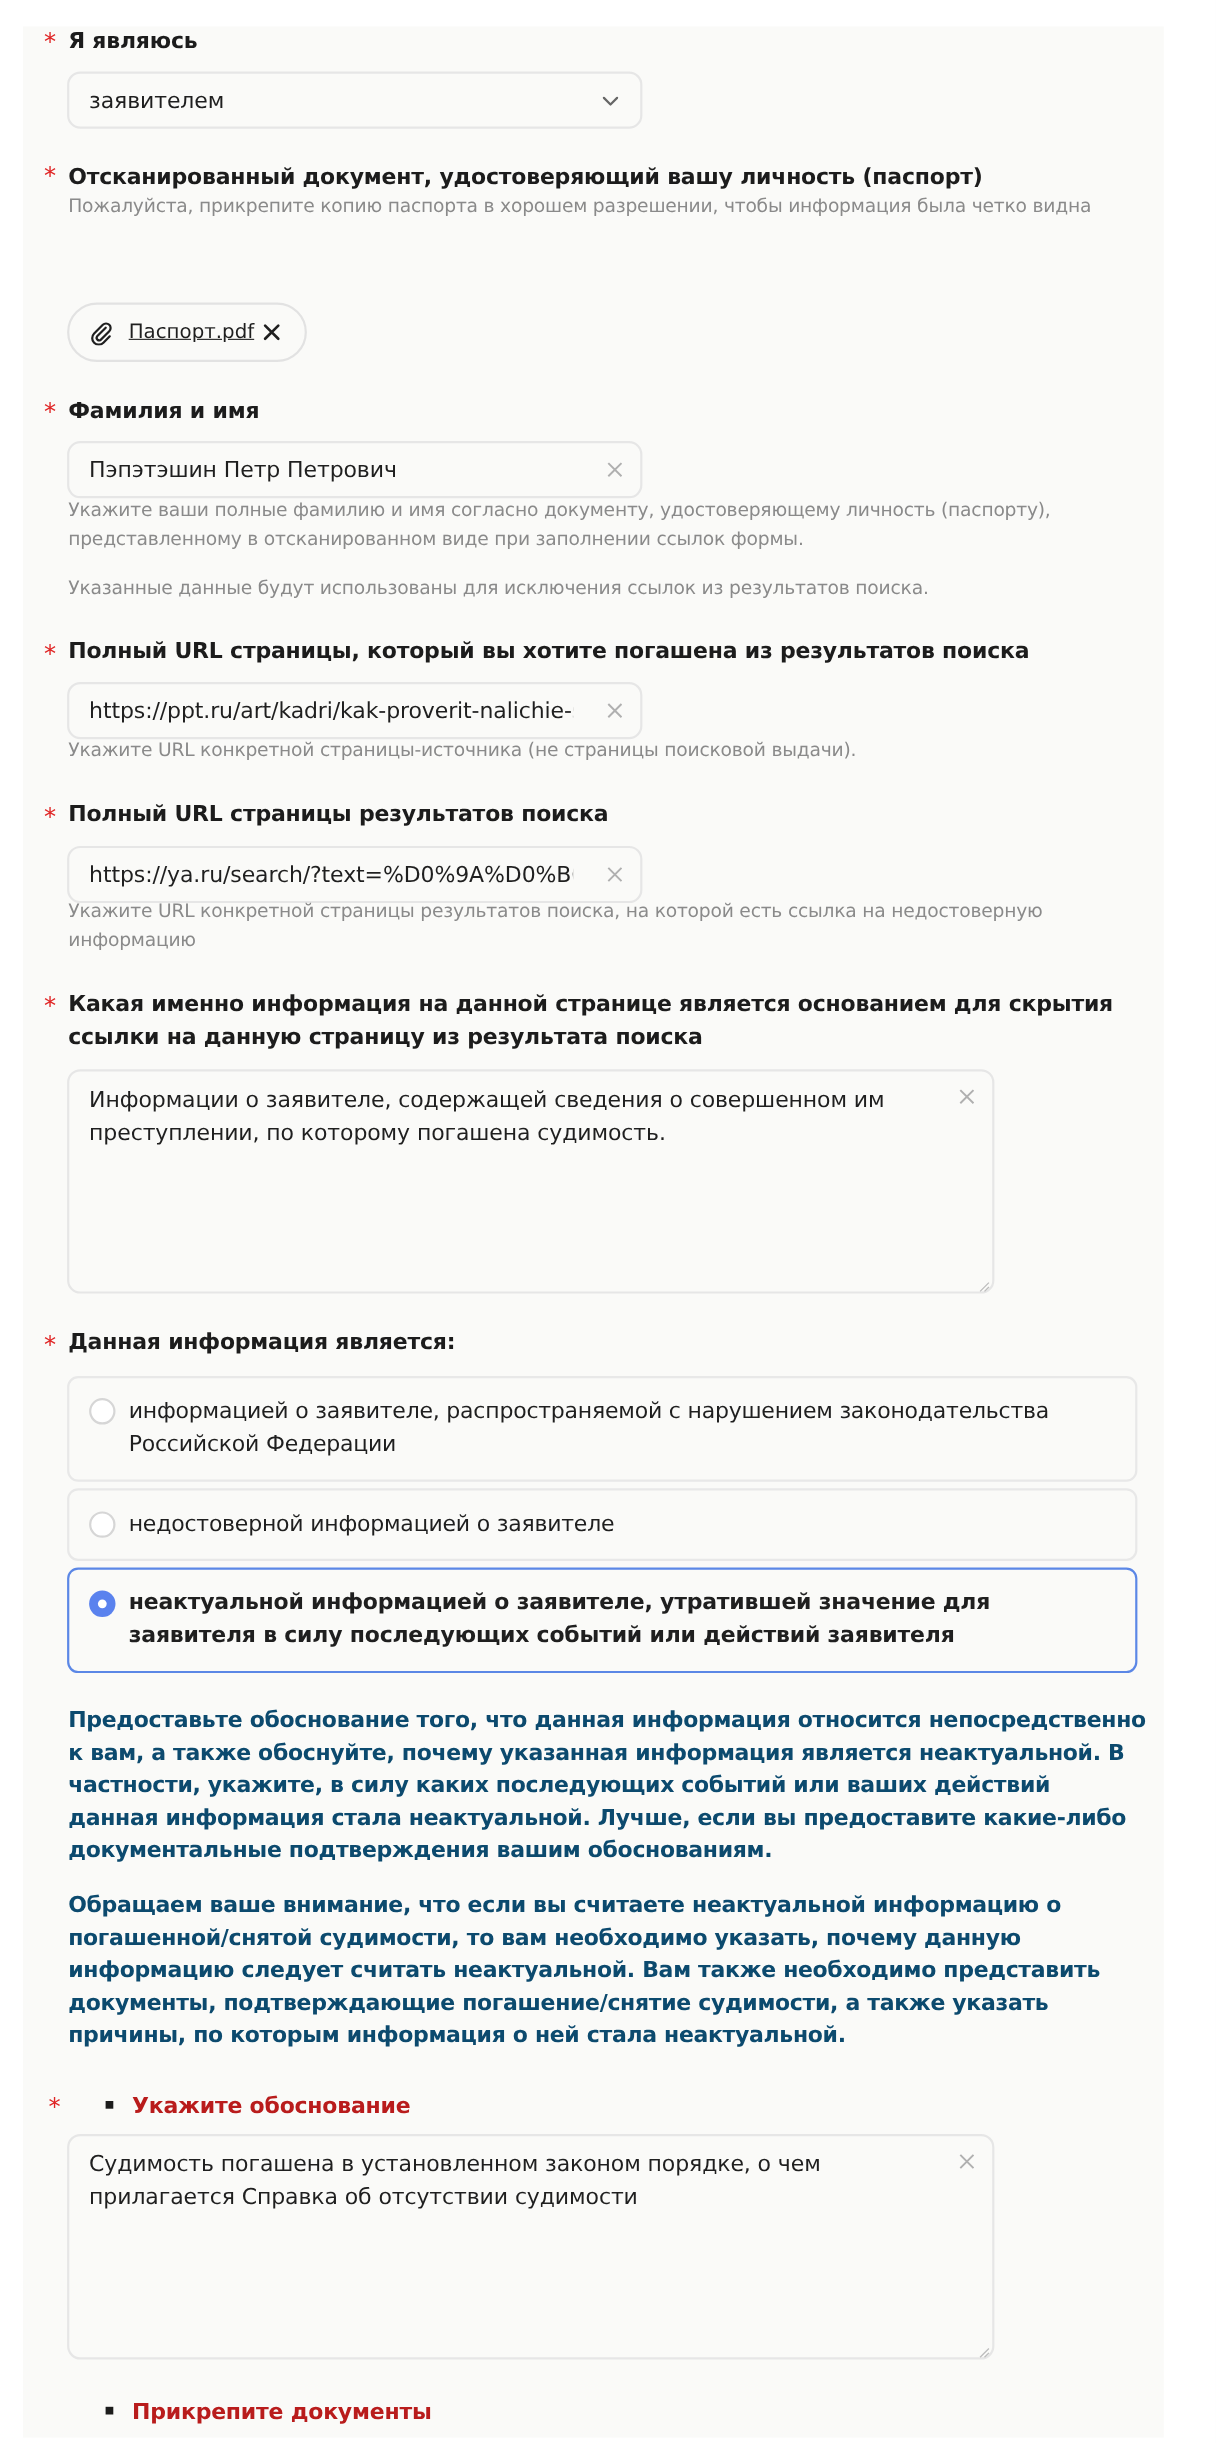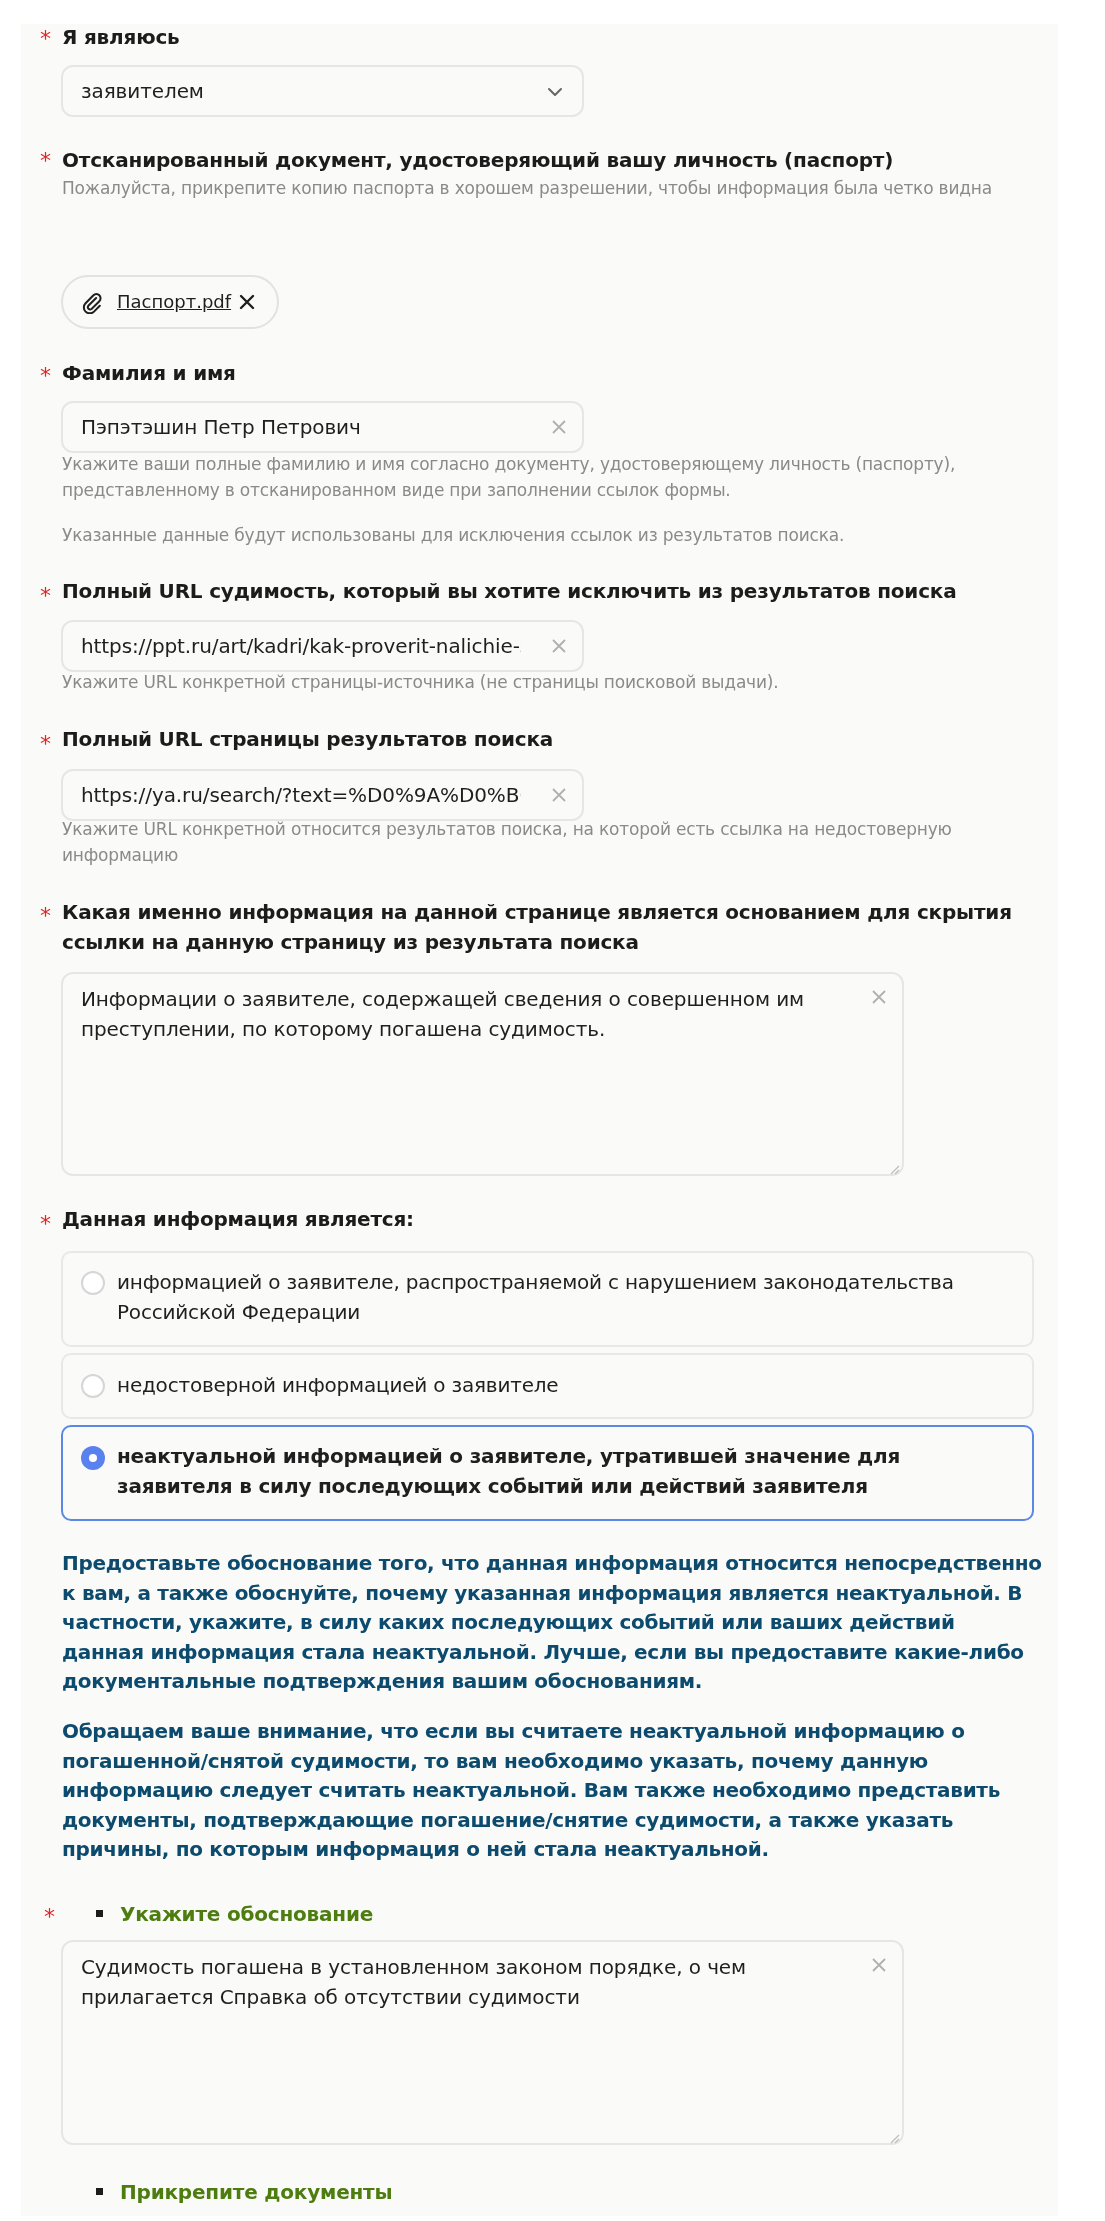--- a/index.html
+++ b/index.html
@@ -44,21 +44,21 @@
       border: 2px solid #d6d6d6; background: #fff;
     }
     .radio-card.selected .radio-circle { border: none; background: #5a82ee; }
     .radio-card.selected .radio-circle::after {
       content: ""; position: absolute; left: 8px; top: 8px; width: 8px; height: 8px; background: #fff; border-radius: 50%;
     }
     .radio-text { position: absolute; left: 54px; right: 30px; font-size: 20px; line-height: 30px; color: #1f1f1f; letter-spacing: -0.2px; }
 
     .para { position: absolute; left: 40px; width: 980px; font-size: 20px; line-height: 29.5px; font-weight: bold; color: #0c4a6e; letter-spacing: -0.3px; }
 
-    .bullet-item { position: absolute; font-size: 20px; line-height: 30px; color: #4d7c0f; font-weight: bold; letter-spacing: -0.2px; }
+    .bullet-item { position: absolute; font-size: 20px; line-height: 30px; color: #b91c1c; font-weight: bold; letter-spacing: -0.2px; }
     .bullet-square { position: absolute; width: 7px; height: 7px; background: #1c1c1c; }
   </style>
 </head>
 <body>
 
 <div class="panel"></div>
 
 <span class="req" style="left:40px; top:28px;">*</span>
 <div class="label" style="left:62px; top:22px; font-weight:bold;">Я являюсь</div>
 <div class="field" style="left:61px; top:65px; width:523px; height:52px;">
@@ -94,42 +94,42 @@
   <span class="clear-icon" style="right:14px; top:15px;">
     <svg viewBox="0 0 18 18">
         <path d="M3 3 L15 15 M15 3 L3 15" stroke="#b0b0b0" stroke-width="1.8"></path>
       </svg>
   </span>
 </div>
 <div class="hint" style="left:62px; top:451px; width:940px;">Укажите ваши полные фамилию и имя согласно документу, удостоверяющему личность (паспорту), представленному в отсканированном виде при заполнении ссылок формы.</div>
 <div class="hint" style="left:62px; top:522px;">Указанные данные будут использованы для исключения ссылок из результатов поиска.</div>
 
 <span class="req" style="left:40px; top:585px;">*</span>
-<div class="label" style="left:62px; top:576px; font-weight:bold;">Полный URL судимость, который вы хотите исключить из результатов поиска</div>
+<div class="label" style="left:62px; top:576px; font-weight:bold;">Полный URL страницы, который вы хотите погашена из результатов поиска</div>
 <div class="field" style="left:61px; top:620px; width:523px; height:52px;">
   <span class="value" style="top:12px; width:440px;">https://ppt.ru/art/kadri/kak-proverit-nalichie-su</span>
   <span class="clear-icon" style="right:14px; top:15px;">
     <svg viewBox="0 0 18 18">
         <path d="M3 3 L15 15 M15 3 L3 15" stroke="#b0b0b0" stroke-width="1.8"></path>
       </svg>
   </span>
 </div>
 <div class="hint" style="left:62px; top:669px;">Укажите URL конкретной страницы-источника (не страницы поисковой выдачи).</div>
 
 <span class="req" style="left:40px; top:733px;">*</span>
 <div class="label" style="left:62px; top:724px; font-weight:bold;">Полный URL страницы результатов поиска</div>
 <div class="field" style="left:61px; top:769px; width:523px; height:52px;">
   <span class="value" style="top:12px; width:440px;">https://ya.ru/search/?text=%D0%9A%D0%B0%D</span>
   <span class="clear-icon" style="right:14px; top:15px;">
     <svg viewBox="0 0 18 18">
         <path d="M3 3 L15 15 M15 3 L3 15" stroke="#b0b0b0" stroke-width="1.8"></path>
       </svg>
   </span>
 </div>
-<div class="hint" style="left:62px; top:816px; width:900px;">Укажите URL конкретной относится результатов поиска, на которой есть ссылка на недостоверную информацию</div>
+<div class="hint" style="left:62px; top:816px; width:900px;">Укажите URL конкретной страницы результатов поиска, на которой есть ссылка на недостоверную информацию</div>
 
 <span class="req" style="left:40px; top:905px;">*</span>
 <div class="label" style="left:62px; top:897px; width:980px; font-weight:bold;">Какая именно информация на данной странице является основанием для скрытия ссылки на данную страницу из результата поиска</div>
 <div class="field textarea" style="left:61px; top:972px; width:843px; height:204px;padding-left:24px;">
   <span class="value" style="top:10px; width:760px;">Информации о заявителе, содержащей сведения о совершенном им преступлении, по которому погашена судимость.</span>
   <span class="clear-icon" style="right:14px; top:14px;">
     <svg viewBox="0 0 18 18">
         <path d="M3 3 L15 15 M15 3 L3 15" stroke="#b0b0b0" stroke-width="1.8"></path>
       </svg>
   </span>

